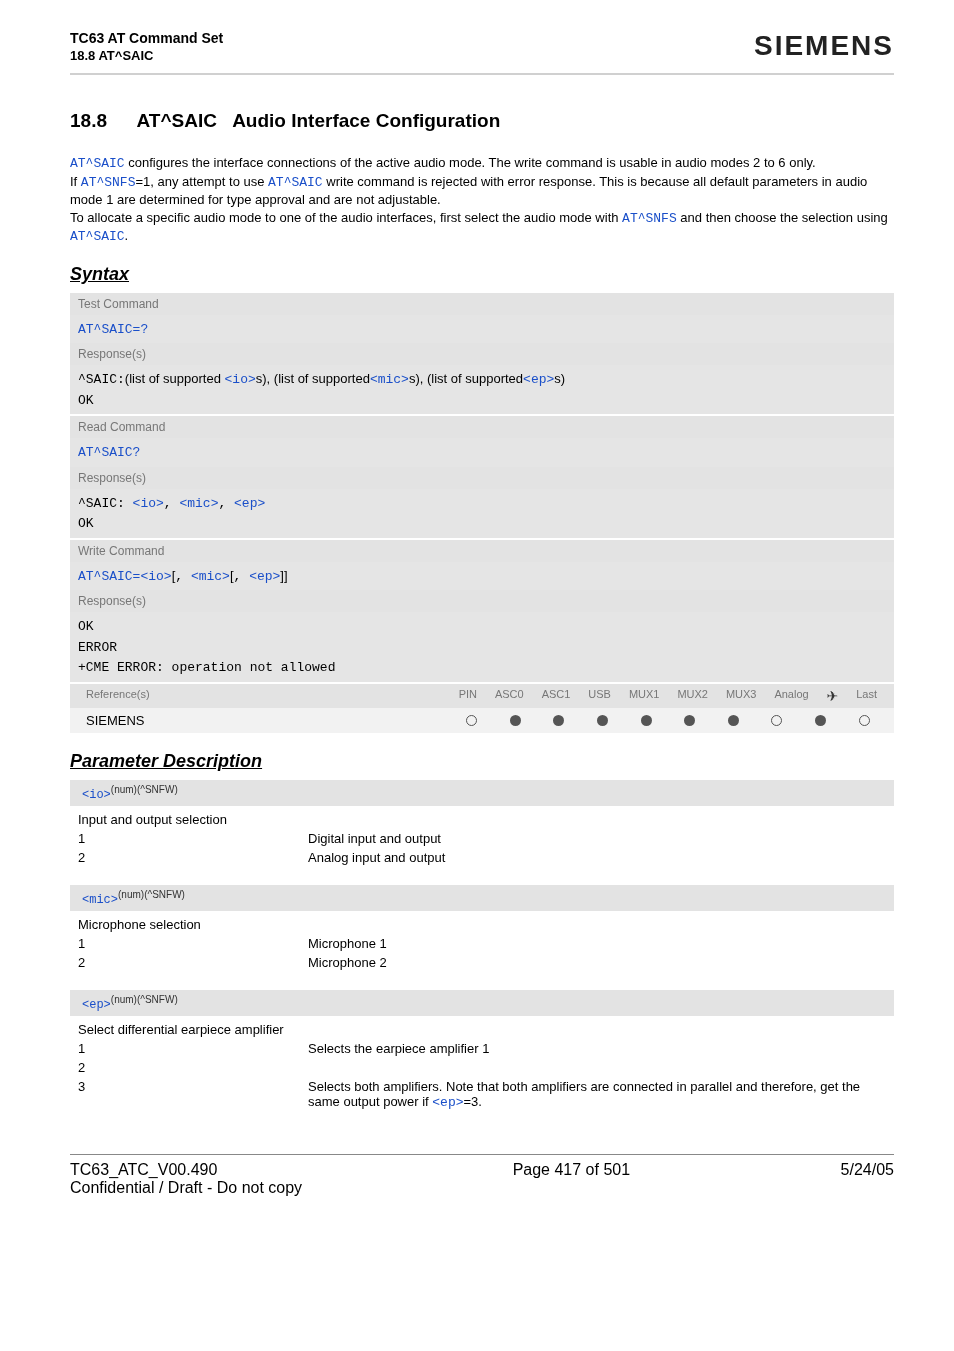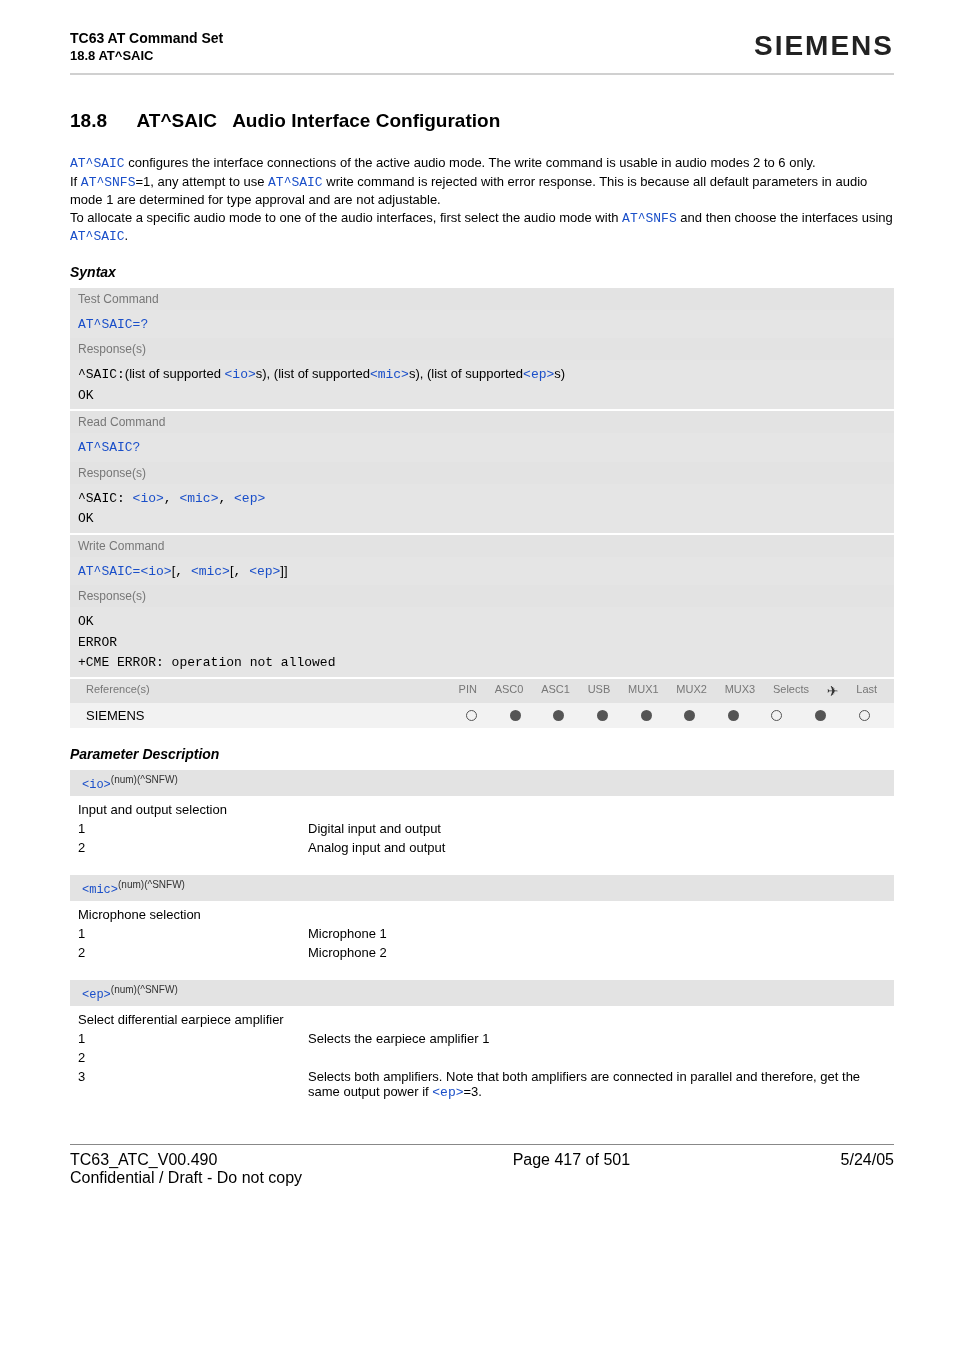--- a/index.html
+++ b/index.html
@@ -35,23 +35,24 @@
     font-size: 19px;
     font-weight: bold;
     margin-bottom: 22px;
   }
   .section-num { display: inline-block; margin-right: 25px; }
   .intro p { line-height: 1.35; font-size: 13px; }
   .mono { font-family: "Courier New", monospace; color: #1a4fc9; }
   .hsec {
     font-style: italic;
     font-weight: bold;
-    font-size: 14px;
+    font-size: 18px;
     margin-top: 18px;
     margin-bottom: 8px;
+    text-decoration: underline;
   }
   .sb-head {
     background: #e3e3e3;
     color: #777;
     padding: 4px 8px;
     font-size: 12px;
   }
   .sb-row {
     background: #e5e5e5;
     padding: 4px 8px;
@@ -125,21 +126,21 @@
 </h2>
 
 <div class="intro">
   <p>
     <span class="mono">AT^SAIC</span><span> configures the interface connections of the active audio mode. The write command is usable in audio modes 2 to 6 only.</span>
   </p>
   <p>
     <span>If </span><span class="mono">AT^SNFS</span><span>=1, any attempt to use </span><span class="mono">AT^SAIC</span><span> write command is rejected with error response. This is because all default parameters in audio mode 1 are determined for type approval and are not adjustable.</span>
   </p>
   <p>
-    <span>To allocate a specific audio mode to one of the audio interfaces, first select the audio mode with </span><span class="mono">AT^SNFS</span><span> and then choose the interfaces using </span><span class="mono">AT^SAIC</span><span>.</span>
+    <span>To allocate a specific audio mode to one of the audio interfaces, first select the audio mode with </span><span class="mono">AT^SNFS</span><span> and then choose the selection using </span><span class="mono">AT^SAIC</span><span>.</span>
   </p>
 </div>
 
 <div class="hsec">Syntax</div>
 
 <div>
   <div class="sb-head">Test Command</div>
   <div class="sb-row"><span class="mono">AT^SAIC=?</span></div>
   <div class="sb-head">Response(s)</div>
   <div class="sb-row">
@@ -170,21 +171,21 @@
     <div class="ref-table ref-row">
       <div class="ref-left">Reference(s)</div>
       <div class="ref-head-icons">
         <span>PIN</span>
         <span>ASC0</span>
         <span>ASC1</span>
         <span>USB</span>
         <span>MUX1</span>
         <span>MUX2</span>
         <span>MUX3</span>
-        <span>Selects</span>
+        <span>Analog</span>
         <span class="plane">✈</span>
         <span>Last</span>
       </div>
     </div>
     <div class="ref-table ref-body">
       <div class="ref-left">SIEMENS</div>
       <div class="ref-icons">
         <span class="circ hollow"></span>
         <span class="circ filled"></span>
         <span class="circ filled"></span>

